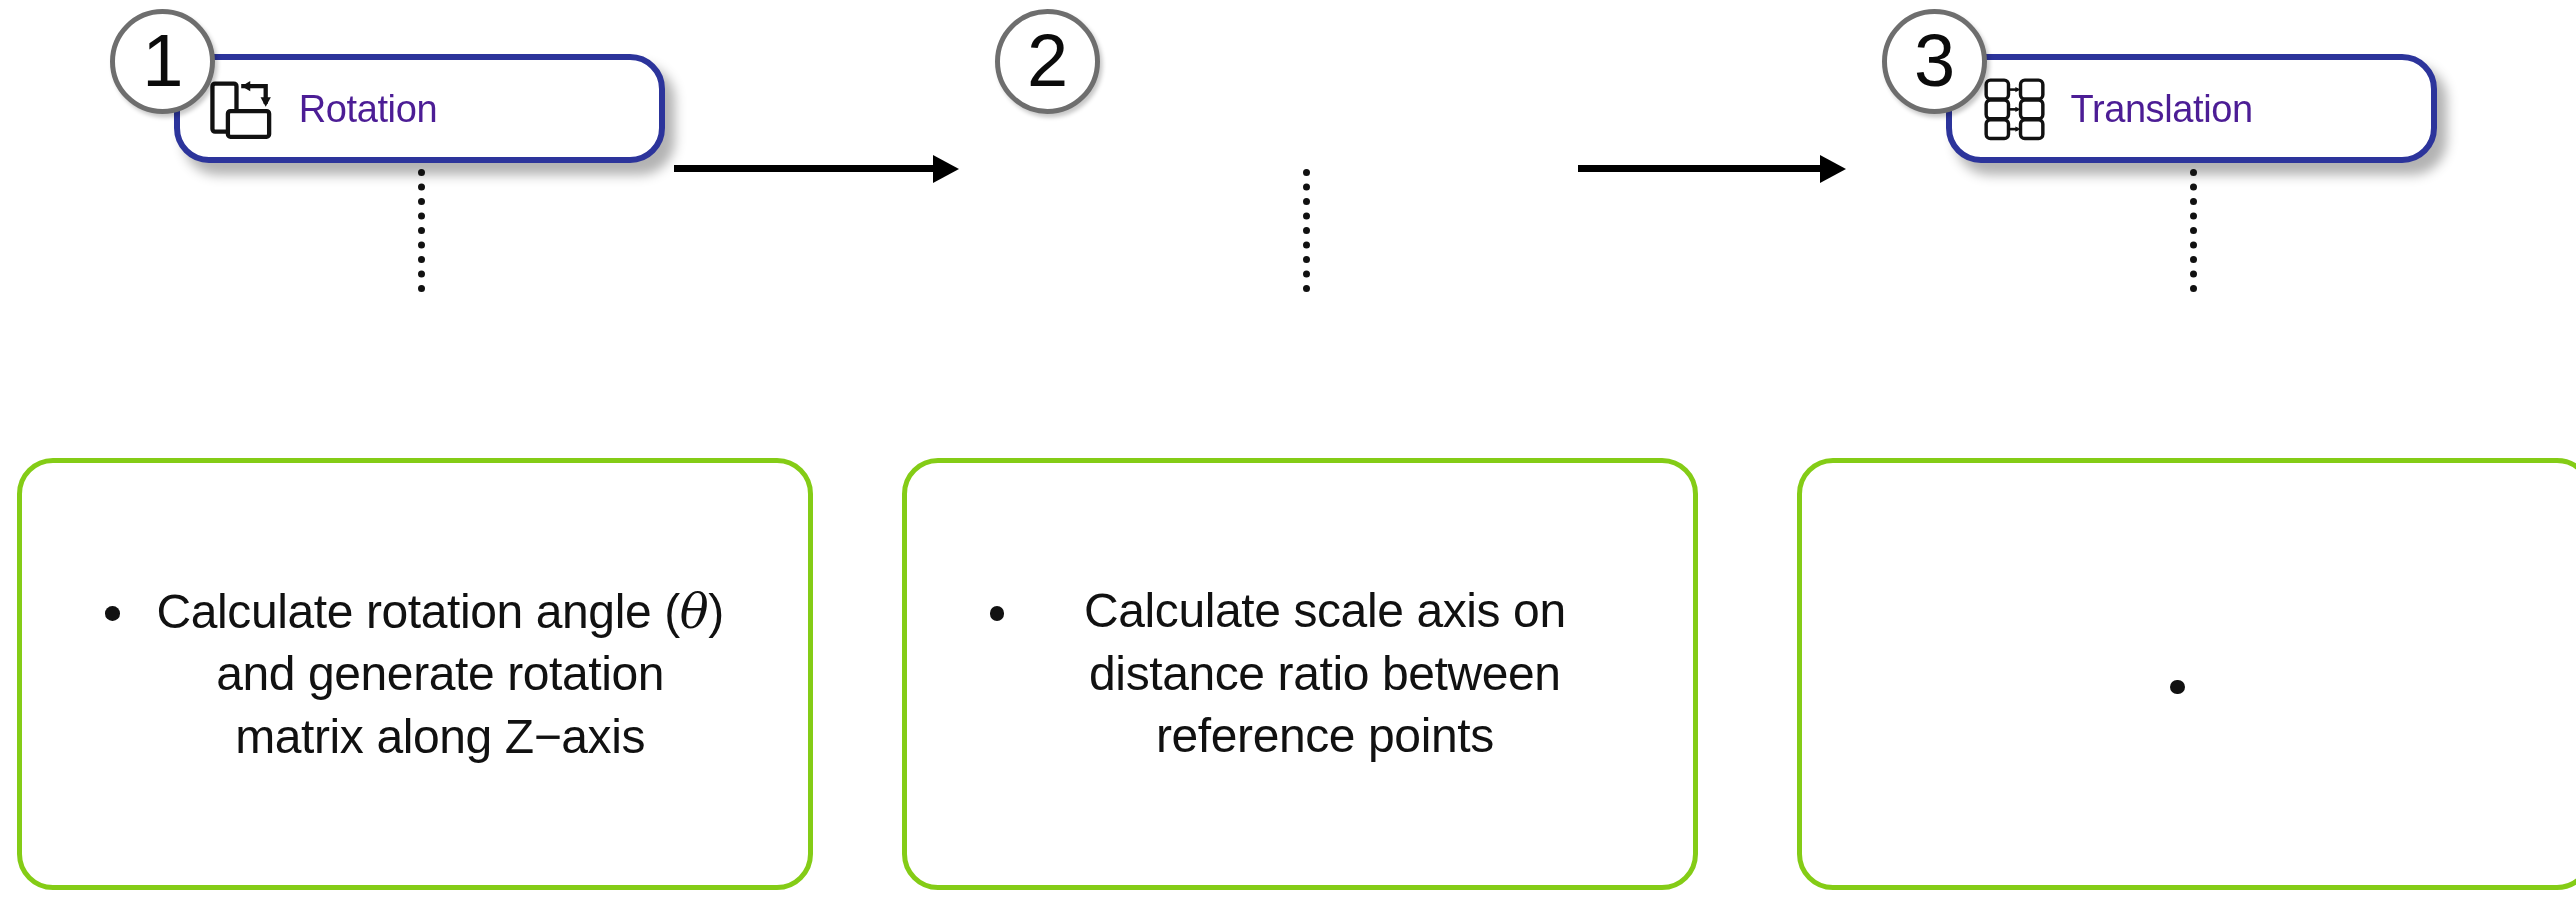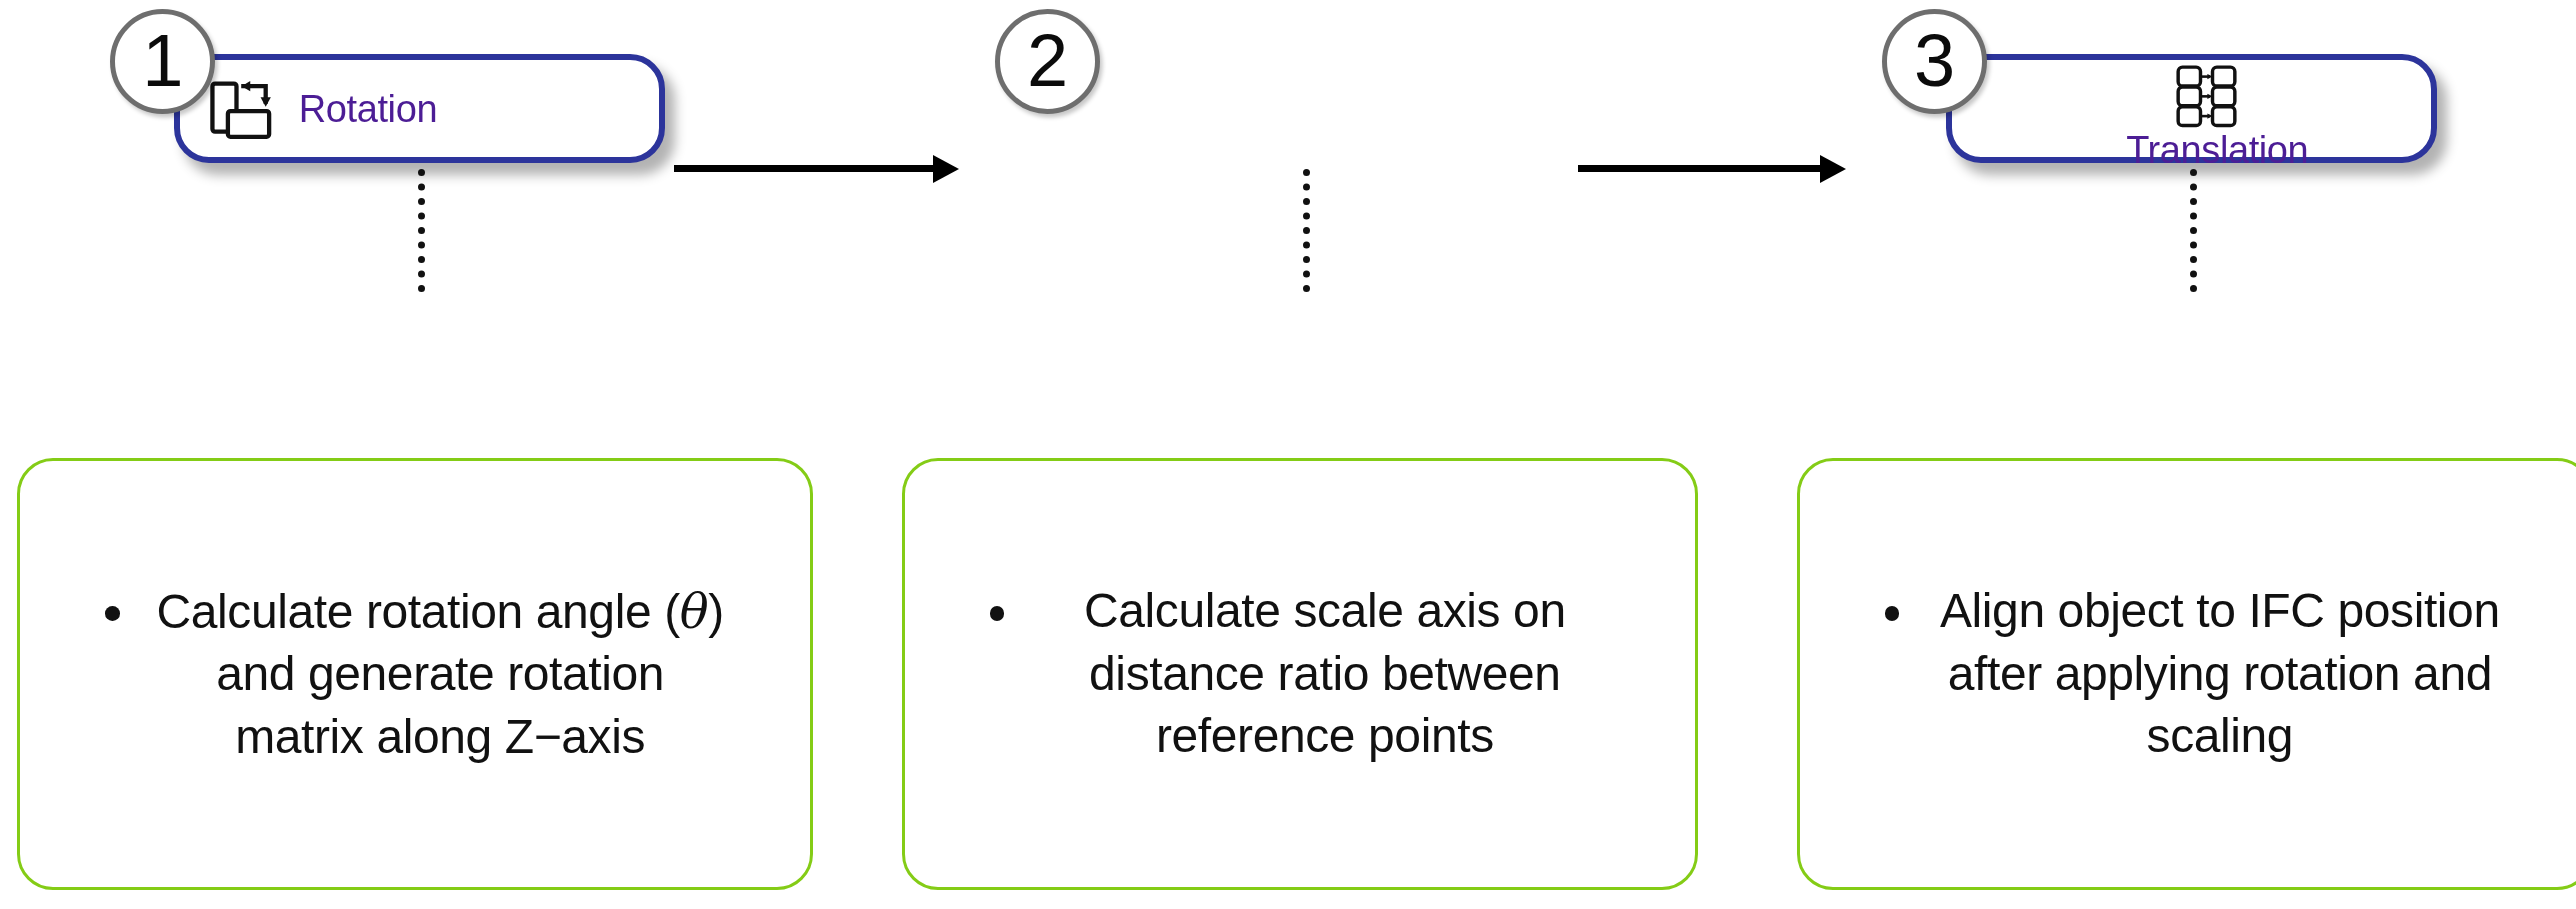--- a/index.html
+++ b/index.html
@@ -42,21 +42,21 @@
     height: 109px;
     box-sizing: border-box;
     border: 6px solid #2c349b;
     border-radius: 35px;
     background: #ffffff;
     box-shadow: 9.5px 11.2px 12px rgba(0,0,0,0.30);
     display: flex;
     align-items: center;
     padding-left: 29px;
   }
-  .col-3 .step-pill { left: 149px; flex-direction: column; }
+  .col-3 .step-pill { left: 149px; }
 
   .step-icon {
     width: 67px;
     height: 71px;
     flex: 0 0 auto;
     display: block;
   }
 
   .step-label {
     margin-left: 22.5px;
@@ -131,21 +131,21 @@
   .col-3 .connector { left: 393px; }
 
   
   .detail-box {
     position: absolute;
     top: 458px;
     left: 0;
     width: 796px;
     height: 432px;
     box-sizing: border-box;
-    border: 3px solid #84cc16;
+    border: 5px solid #84cc16;
     border-radius: 36px;
     background: #ffffff;
     display: flex;
     align-items: center;
     justify-content: center;
   }
 
   .bullet-row {
     display: flex;
     align-items: flex-start;
@@ -248,19 +248,18 @@
       <span class="step-label">Translation</span>
     </div>
 
     <div class="number-badge">3</div>
 
     <div class="connector"></div>
 
     <div class="detail-box">
       <div class="bullet-row">
         <span class="bullet-dot"></span>
-        <span class="bullet-text">Align object to IFC position after applying rotation and scaling</span>
       </div>
     </div>
   </div>
 
 </div>
 
 
 </body></html>

